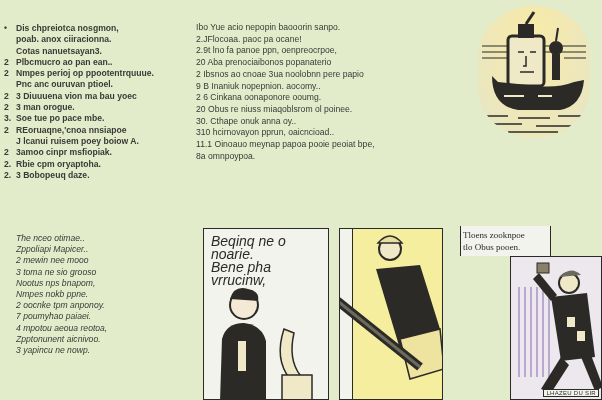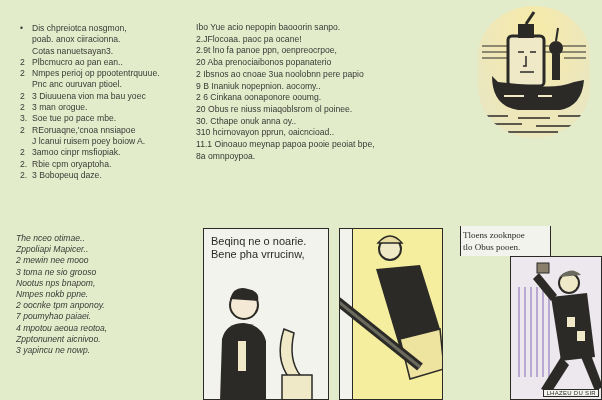--- a/index.html
+++ b/index.html
@@ -4,37 +4,37 @@
 <style>
   html, body { margin:0; padding:0; }
   body {
     width:602px; height:400px; overflow:hidden; position:relative;
     background:#e2ebca;
     font-family:"Liberation Sans", sans-serif;
     color:#3a3a36;
   }
   .col { position:absolute; font-size:8.6px; line-height:11.3px; }
   .col .line { white-space:nowrap; }
-  #col1 { left:20px; top:23px; }
+  #col1 { left:4px; top:23px;font-weight:bold; }
   #col2 { left:196px; top:22px; line-height:11.7px; }
   #col3 { left:16px; top:233px; font-style:italic; line-height:11.2px; }
   .bullet { display:inline-block; width:12px; }
   .illus-ship {
     position:absolute; left:478px; top:6px; width:112px; height:132px;
     border-radius:50% / 38%;
     background:radial-gradient(ellipse at 50% 20%, #f6eba8 0%, #efe7b8 55%, #e5e6c6 100%);
     overflow:hidden;
   }
   .panel { position:absolute; background:#f3f3ee; border:1.5px solid #2b2a27; box-sizing:border-box; overflow:hidden; }
   #panel1 { left:203px; top:228px; width:126px; height:172px; }
   #panel2 { left:339px; top:228px; width:104px; height:172px; background:#f4ee9e; }
   #panel2 .frame { position:absolute; left:0; top:0; width:12px; height:100%; background:#f3f3ee; border-right:1.5px solid #2b2a27; }
   #panel3-caption { position:absolute; left:460px; top:226px; width:91px; height:30px; background:#f3f3ee; border-right:1.5px solid #2b2a27; border-left:1.5px solid #2b2a27; box-sizing:border-box; font-family:"Liberation Serif", serif; font-size:9px; line-height:12px; padding:3px 0 0 2px; color:#2b2a27; }
   #panel3-inner { position:absolute; left:510px; top:256px; width:92px; height:144px; background:#ece8ee; border:1.5px solid #2b2a27; box-sizing:border-box; overflow:hidden; }
-  .caption { position:absolute; font-size:11px; line-height:13px; color:#2b2a27; }
+  .caption { position:absolute; font-style:italic; font-size:14px; line-height:13px; color:#2b2a27; }
   .credit { position:absolute; right:2px; bottom:2px; font-size:6px; background:#f3f3ee; border:1px solid #2b2a27; padding:0 2px; color:#2b2a27; letter-spacing:0.3px; }
 </style>
 </head>
 <body>
 
 <div id="col1" class="col">
   <div class="line"><span class="bullet">•</span><span>Dis chpreiotca nosgmon,</span></div>
   <div class="line"><span class="bullet"></span><span>poab. anox ciiracionna.</span></div>
   <div class="line"><span class="bullet"></span><span>Cotas nanuetsayan3.</span></div>
   <div class="line"><span class="bullet">2</span><span>Plbcmucro ao pan ean..</span></div>

